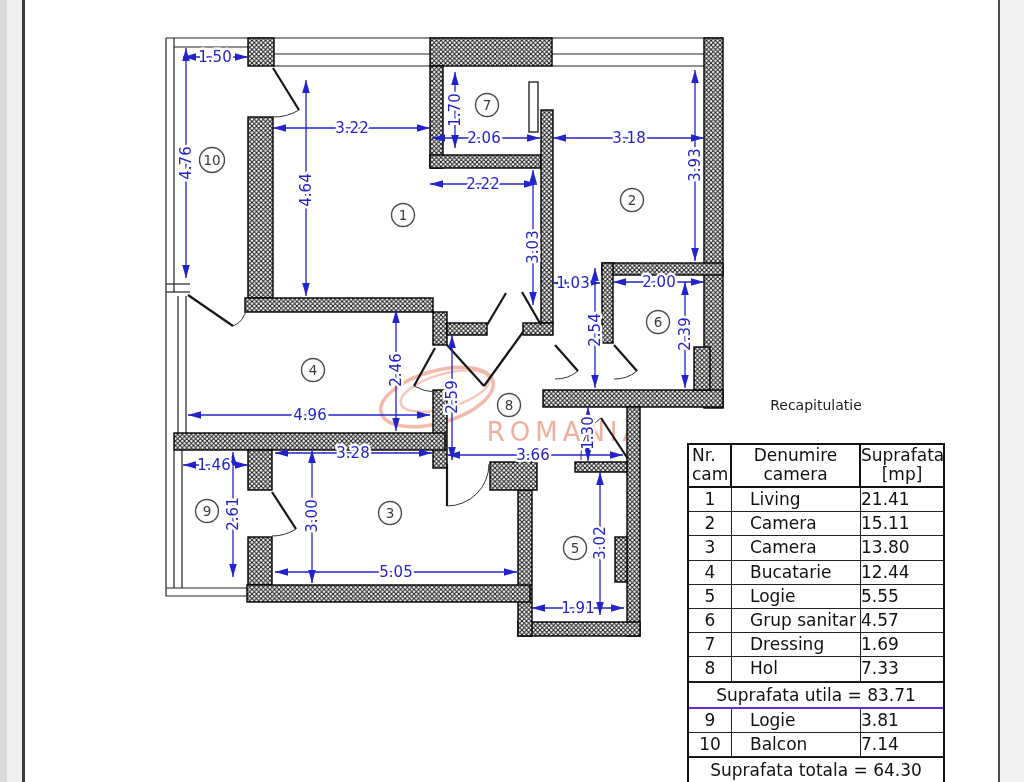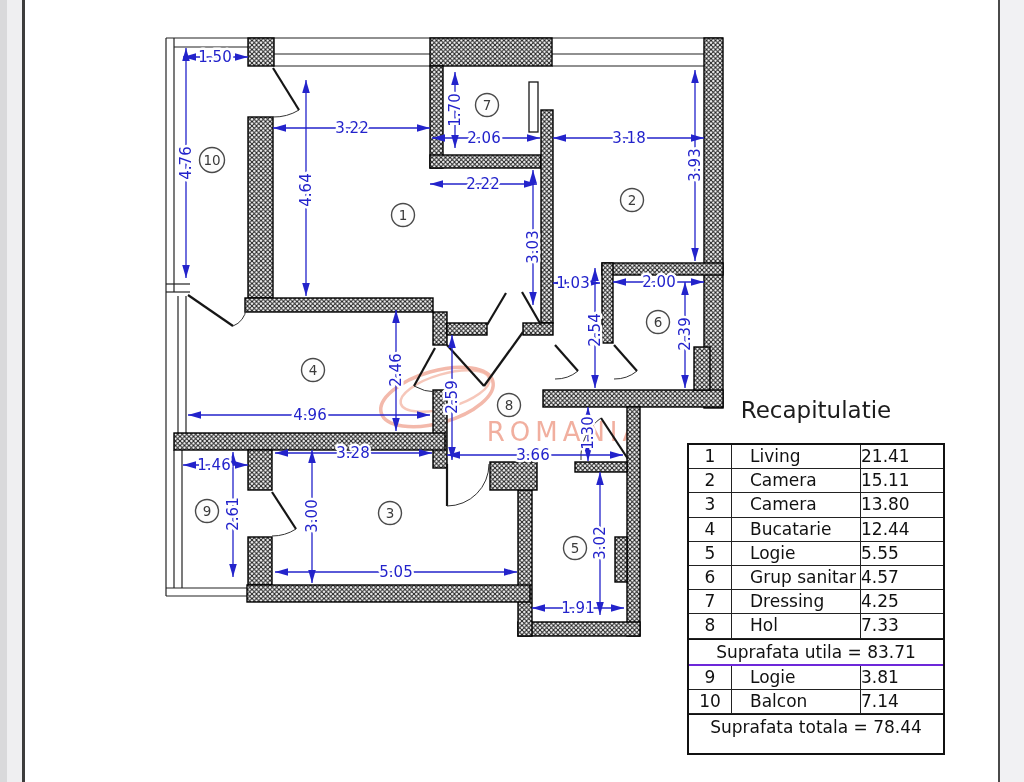--- a/index.html
+++ b/index.html
@@ -20,21 +20,21 @@
   .dim{stroke:#2323cb;stroke-width:1.3;}
   .dimlbl{fill:#2323cb;font-size:15px;text-anchor:middle;paint-order:stroke;stroke:#fff;
           stroke-width:5px;stroke-linejoin:round;}
   .roomc{fill:#fdfdfd;stroke:#4a4a4a;stroke-width:1.4;}
   .roomn{fill:#3a3a3a;font-size:13.5px;text-anchor:middle;}
   .wmark-text{font-size:26px;letter-spacing:5px;text-anchor:middle;opacity:0.85;}
   .wmark-ring{fill:none;opacity:0.75;}
 
   
   .recap-title{position:absolute;left:687px;top:397px;width:258px;text-align:center;
-               font-size:23px;color:#1c1c1c;}
+               font-size:14px;color:#1c1c1c;}
   .recap{position:absolute;left:687px;top:443px;width:258px;border:2px solid #111;
          background:#fff;color:#111;font-size:17px;box-sizing:border-box;}
   .r-grid{display:grid;grid-template-columns:43px 129px 82px;}
   .r-hdr{border-bottom:2px solid #111;}
   .r-hdr > div{padding:1px 0 2px 0;line-height:19px;border-right:2px solid #111;}
   .r-hdr > div:last-child{border-right:none;}
   .h-left{text-align:left;padding-left:3px !important;}
   .h-center{text-align:center;}
   .r-row{height:23.2px;line-height:23.2px;border-bottom:1px solid #222;}
   .r-row > div{border-right:1px solid #222;overflow:hidden;}
@@ -225,20 +225,34 @@
       <text class="roomn" x="207" y="516">9</text>
       <circle class="roomc" cx="212" cy="160" r="12.5"></circle>
       <text class="roomn" x="212" y="165">10</text>
     </g>
   </svg>
 
   
   <div class="recap-title">Recapitulatie</div>
 
   <div class="recap">
+    <div class="r-grid r-hdr">
+      <div class="h-left">
+        <span>Nr.</span><br>
+        <span>cam.</span>
+      </div>
+      <div class="h-center">
+        <span>Denumire</span><br>
+        <span>camera</span>
+      </div>
+      <div class="h-center">
+        <span>Suprafata</span><br>
+        <span>[mp]</span>
+      </div>
+    </div>
 
     <div class="r-grid r-row">
       <div class="c-nr">1</div>
       <div class="c-name">Living</div>
       <div class="c-area">21.41</div>
     </div>
     <div class="r-grid r-row">
       <div class="c-nr">2</div>
       <div class="c-name">Camera</div>
       <div class="c-area">15.11</div>
@@ -259,37 +273,37 @@
       <div class="c-area">5.55</div>
     </div>
     <div class="r-grid r-row">
       <div class="c-nr">6</div>
       <div class="c-name">Grup sanitar</div>
       <div class="c-area">4.57</div>
     </div>
     <div class="r-grid r-row">
       <div class="c-nr">7</div>
       <div class="c-name">Dressing</div>
-      <div class="c-area">4.25</div>
+      <div class="c-area">1.69</div>
     </div>
     <div class="r-grid r-row">
       <div class="c-nr">8</div>
       <div class="c-name">Hol</div>
       <div class="c-area">7.33</div>
     </div>
 
     <div class="r-band">Suprafata utila = 83.71</div>
 
     <div class="r-grid r-row">
       <div class="c-nr">9</div>
       <div class="c-name">Logie</div>
       <div class="c-area">3.81</div>
     </div>
     <div class="r-grid r-row">
       <div class="c-nr">10</div>
       <div class="c-name">Balcon</div>
       <div class="c-area">7.14</div>
     </div>
 
-    <div class="r-band r-last">Suprafata totala = 78.44</div>
+    <div class="r-band r-last">Suprafata totala = 64.30</div>
     <div class="r-empty"></div>
   </div>
 </div>
 
 </body></html>

